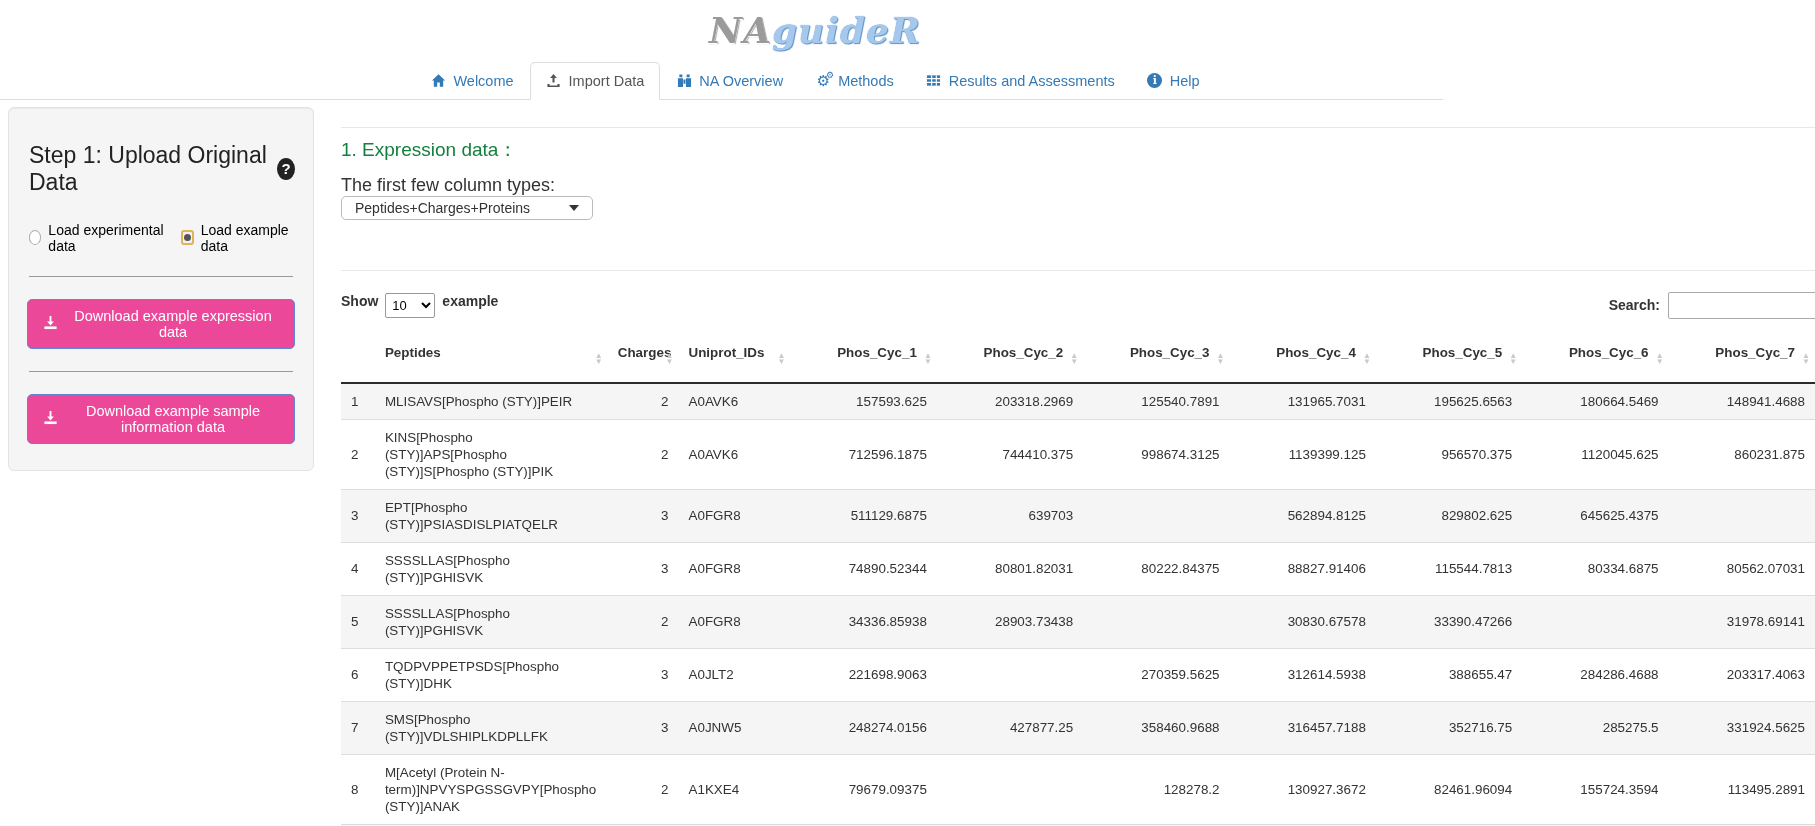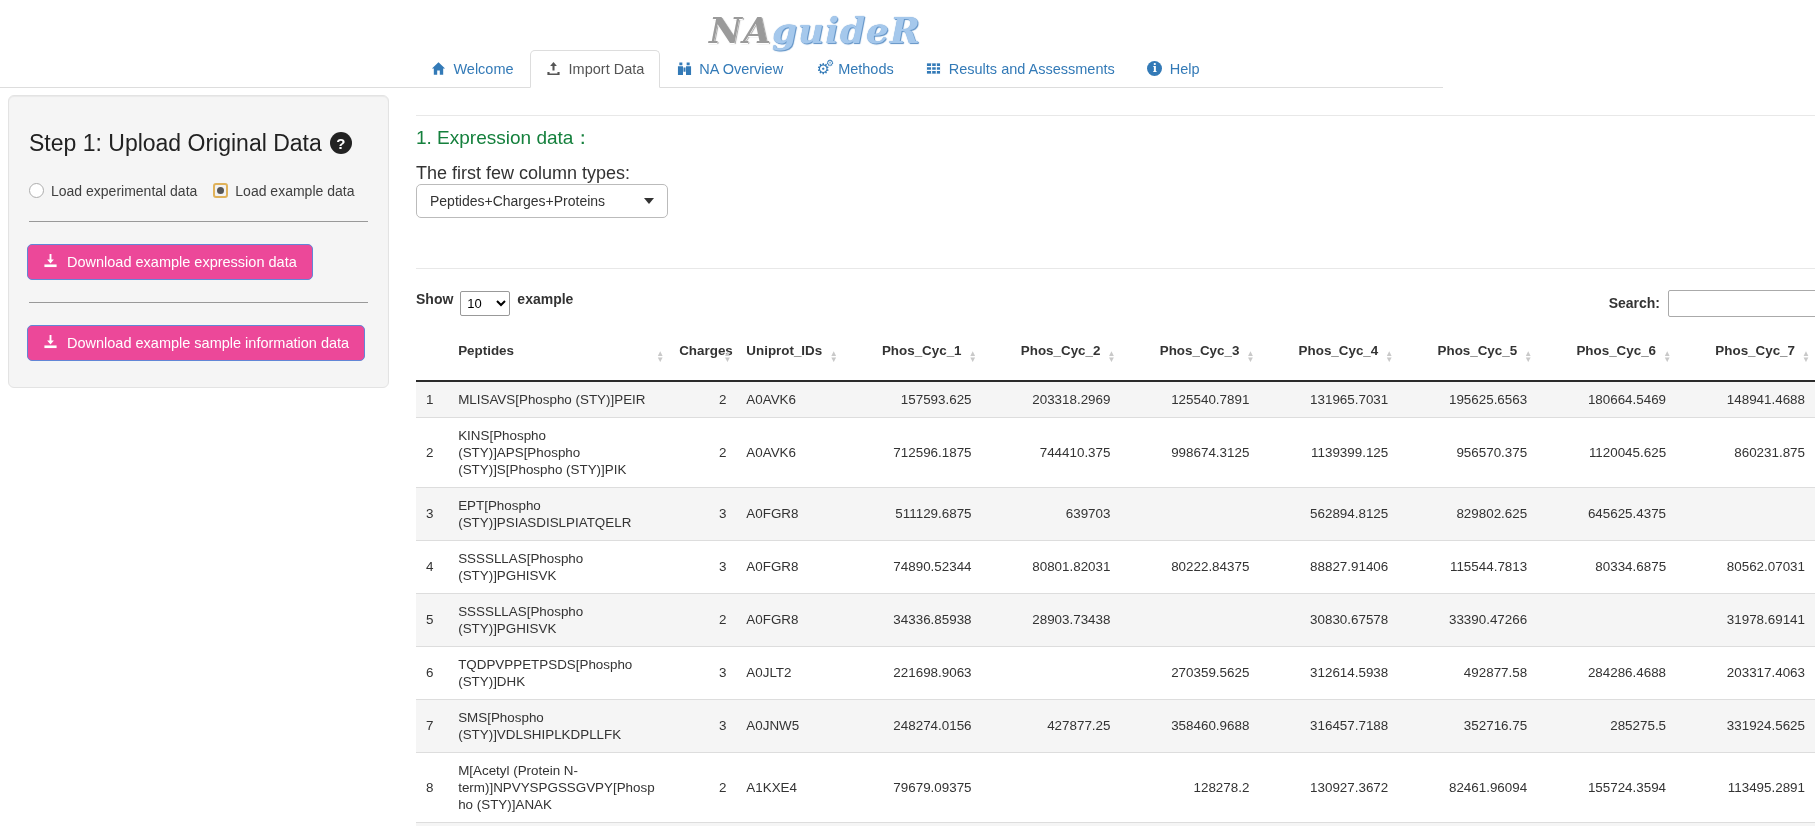--- a/index.html
+++ b/index.html
@@ -5,59 +5,59 @@
   * { margin:0; padding:0; box-sizing:border-box; }
   html,body { width:1815px; height:826px; overflow:hidden; background:#fff;
     font-family:"Liberation Sans", sans-serif; color:#333; }
 
   
   .header-inner { width:1630px; text-align:center; }
   .logo { padding-top:12px; font-family:"DejaVu Serif", serif; font-style:italic; font-weight:bold;
           font-size:36px; letter-spacing:1px; line-height:1.05; }
   .logo-na { color:#9a9a9a; text-shadow:0 1px 0 #fff, 1px 1px 1px rgba(80,80,80,.55); }
   .logo-guider { color:#a5c8ec; text-shadow:0 0 1px #6f9fd0, 1px 1px 1px #5c8fc4; }
-  .nav-wrap { width:1443px; border-bottom:1px solid #ddd; margin-top:0; }
+  .nav-wrap { width:1443px; border-bottom:1px solid #ddd; margin-top:12px; }
   ul.nav-tabs { width:1630px; display:flex; justify-content:center; list-style:none; }
   ul.nav-tabs li { margin-bottom:-1px; }
   ul.nav-tabs a { display:flex; align-items:center; gap:7px; padding:10px 15px; font-size:14.5px;
       color:#337ab7; text-decoration:none; border:1px solid transparent; border-radius:5px 5px 0 0; cursor:pointer; }
   ul.nav-tabs li.active a { background:#fff; border-color:#ddd; border-bottom-color:#fff; color:#555; }
   .tab-icon { display:inline-flex; width:16px; height:16px; align-items:center; justify-content:center; position:relative; }
   .tab-icon svg { width:15px; height:15px; fill:currentColor; }
   .gear-main { font-size:15px; line-height:15px; }
   .gear-small { position:absolute; font-size:9px; line-height:9px; right:-3px; top:-2px; }
   .circle-i { display:inline-flex; width:15px; height:15px; border-radius:50%; background:#337ab7;
       color:#fff; font-size:11px; font-weight:bold; align-items:center; justify-content:center; font-family:"DejaVu Serif",serif; }
 
   
   .content-row { display:flex; align-items:flex-start; }
 
   
-  .sidebar-panel { width:381px; margin:7px 0 0 8px; background:#f5f5f5; border:1px solid #e3e3e3;
+  .sidebar-panel { width:306px; margin:7px 0 0 8px; background:#f5f5f5; border:1px solid #e3e3e3;
       border-radius:6px; padding:20px 18px 26px 18px; box-shadow:inset 0 1px 1px rgba(0,0,0,.05); }
   .panel-title { font-size:23px; font-weight:normal; color:#222; margin:14px 0 26px 2px; display:flex; align-items:center; gap:8px; }
   .q-icon { display:inline-flex; width:22px; height:22px; border-radius:50%; background:#222; color:#fff;
       font-size:15px; font-weight:bold; align-items:center; justify-content:center; cursor:pointer; }
-  .radio-row { display:flex; align-items:center; gap:16px; font-size:14px; color:#404040; margin-left:2px; }
+  .radio-row { display:flex; align-items:center; gap:16px; font-size:14px; color:#000000; margin-left:2px; }
   .radio-item { display:flex; align-items:center; gap:7px; cursor:pointer; }
   .radio-off { width:15px; height:15px; border-radius:50%; border:1px solid #adadad; background:#fff; }
   .radio-on { width:15px; height:15px; border-radius:3px; border:2px solid #e0b25a; background:#f2f2f2;
       display:flex; align-items:center; justify-content:center; }
   .radio-on .dot { width:7px; height:7px; border-radius:50%; background:#555; }
   .panel-hr { border:none; border-top:1px solid #999; margin:22px 2px; }
   .dl-btn { display:inline-flex; align-items:center; gap:9px; background:#ec4899; color:#fff; border:1px solid #6286d6;
       border-radius:5px; padding:8px 15px; font-size:14.5px; font-family:inherit; cursor:pointer; }
   .dl-btn svg { width:15px; height:15px; fill:#fff; }
 
   
   main { flex:1; margin-left:27px; padding-top:27px; }
   .top-hr, .mid-hr { border:none; border-top:1px solid #e8e8e8; }
   .section-title { font-size:19px; color:#15803d; margin:9px 0 12px 0; }
   .col-types-label { font-size:18px; font-weight:normal; margin-bottom:0; }
-  .select-box { width:252px; height:34px; border:1px solid #bbb; border-radius:5px; background:#fff;
+  .select-box { width:252px; height:24px; border:1px solid #bbb; border-radius:5px; background:#fff;
       display:flex; align-items:center; justify-content:space-between; padding:0 13px; font-size:14px; color:#333; cursor:pointer; }
   .caret-down { width:0; height:0; border-left:5px solid transparent; border-right:5px solid transparent; border-top:6px solid #333; }
   .mid-hr { margin-top:50px; }
 
   .dt-controls { margin-top:21px; display:flex; justify-content:space-between; align-items:center; font-size:14px; font-weight:bold; color:#333; }
   .dt-length { display:flex; align-items:flex-start; gap:7px; }
   .dt-length select { width:50px; height:25px; border:1px solid #999; border-radius:2px; font-family:inherit; font-size:13px; padding:0 2px; background:#fff; }
   .dt-search { display:flex; align-items:center; gap:8px; margin-right:-23px; }
   .dt-search input { width:170px; height:27px; border:1px solid #aaa; border-radius:2px; padding:0 6px; font-family:inherit; font-size:13px; }
 
@@ -328,21 +328,21 @@
           </tr>
           <tr>
             <td class="al">6</td>
             <td class="al">TQDPVPPETPSDS[Phospho (STY)]DHK</td>
             <td class="ar">3</td>
             <td class="al">A0JLT2</td>
             <td class="ar">221698.9063</td>
             <td class="ar"></td>
             <td class="ar">270359.5625</td>
             <td class="ar">312614.5938</td>
-            <td class="ar">492877.58</td>
+            <td class="ar">388655.47</td>
             <td class="ar">284286.4688</td>
             <td class="ar">203317.4063</td>
           </tr>
           <tr>
             <td class="al">7</td>
             <td class="al">SMS[Phospho (STY)]VDLSHIPLKDPLLFK</td>
             <td class="ar">3</td>
             <td class="al">A0JNW5</td>
             <td class="ar">248274.0156</td>
             <td class="ar">427877.25</td>

